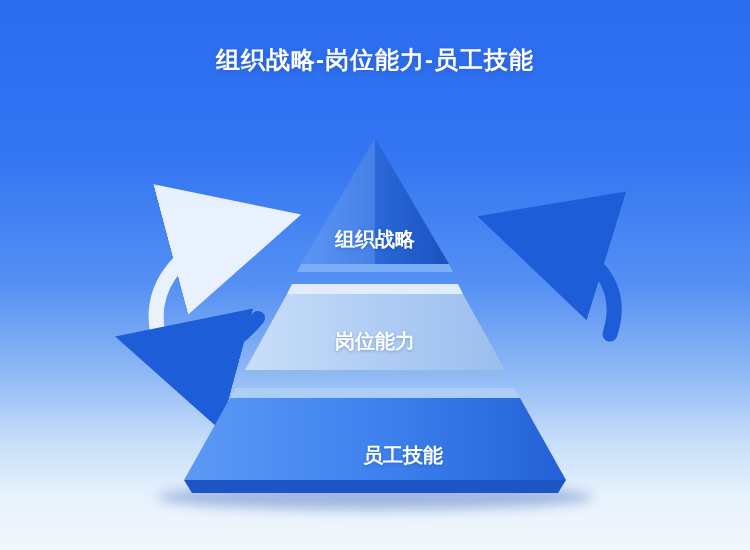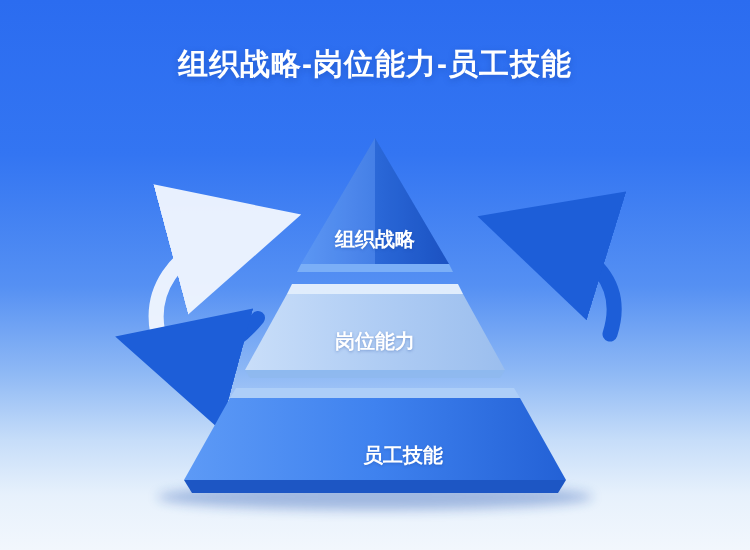--- a/index.html
+++ b/index.html
@@ -8,21 +8,21 @@
     width:750px;height:550px;
     overflow:hidden;
     font-family:"Liberation Sans", sans-serif;
     background:linear-gradient(180deg,
       #2b6cf0 0%, #3375f2 28%, #5590f3 52%,
       #8fb9f5 68%, #c6ddf9 80%, #e7f1fc 90%, #f2f7fd 100%);
   }
   .title{
     position:absolute;top:44px;left:0;width:100%;
     margin:0;text-align:center;
-    font-size:30px;font-weight:700;color:#ffffff;
+    font-size:24px;font-weight:700;color:#ffffff;
     letter-spacing:1px;
     text-shadow:0 2px 6px rgba(20,60,150,.35);
   }
   .pyramid-svg{position:absolute;left:0;top:0;}
   .level-label{
     position:absolute;left:0;width:100%;
     text-align:center;
     font-size:20px;font-weight:700;color:#ffffff;
     text-shadow:0 1px 3px rgba(20,60,150,.35);
     pointer-events:none;

